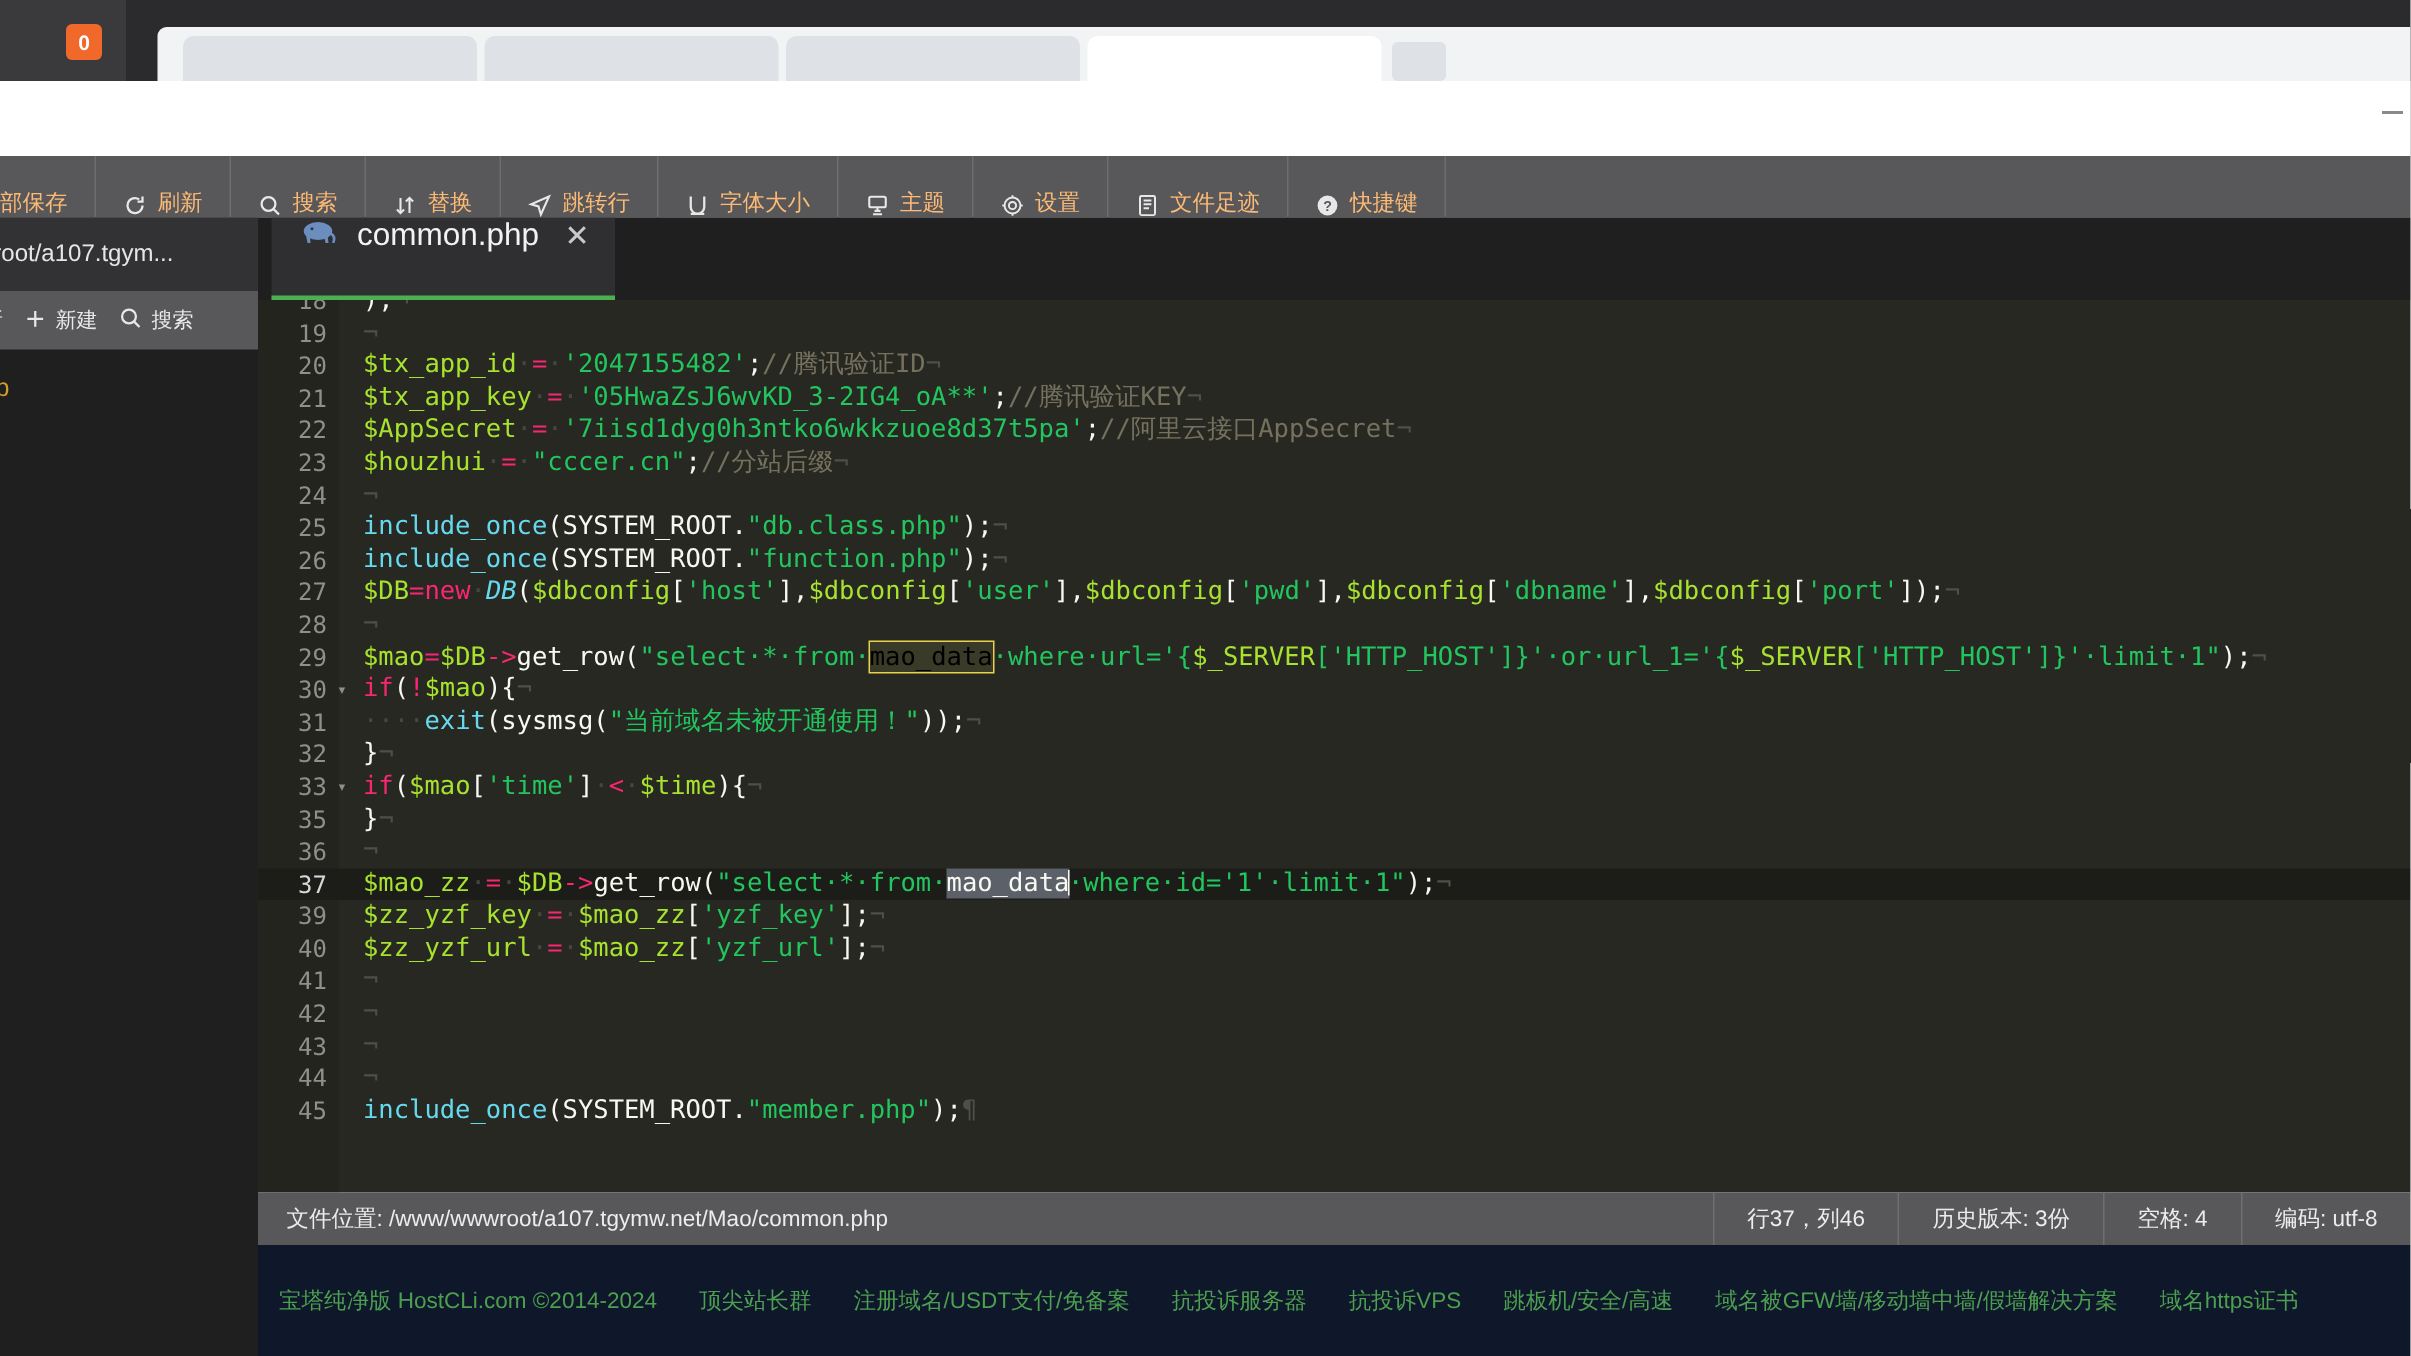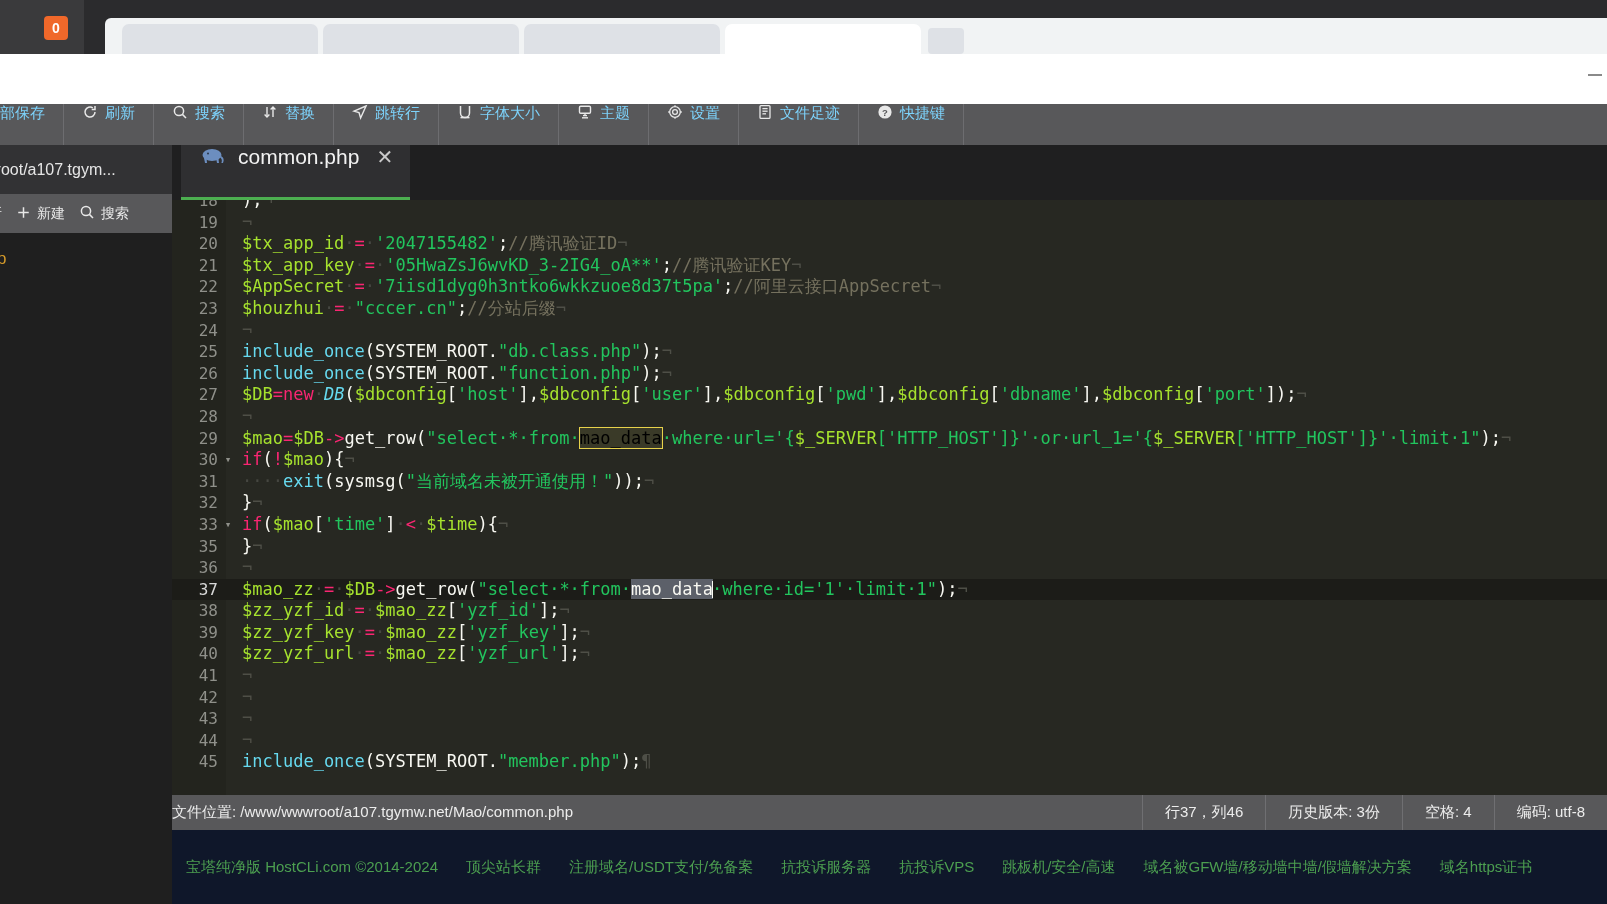--- a/index.html
+++ b/index.html
@@ -52,23 +52,23 @@
     background: #8a8a8a;
   }
 
   
   .toolbar {
     position: absolute; left: 0; top: 104px; width: 1607px; height: 41px;
     background: #58585a;
     display: flex; align-items: stretch;
   }
   .tb-item {
-    display: flex; align-items: flex-start; gap: 7px;
+    display: flex; align-items: flex-end; gap: 7px;
     padding: 0 18px;
-    color: #7dd3fc; font-size: 15px;
+    color: #fdba74; font-size: 15px;
     border-right: 1px solid #6d6d70;
     white-space: nowrap; cursor: pointer;
   }
   .tb-item:first-child { padding-left: 0; }
   .tb-item svg { display: block; }
   .tb-spacer { flex: 1; }
 
   
   .sidebar {
     position: absolute; left: 0; top: 145px; width: 172px; height: 685px;
@@ -170,21 +170,21 @@
     background: #f8f8f2; vertical-align: -3px; margin: 0 -1px;
   }
 
   
   .statusbar {
     position: absolute; left: 172px; top: 795px; width: 1435px; height: 35px;
     background: #58585a;
     display: flex; align-items: center;
     color: #ececec; font-size: 15px;
   }
-  .sb-filepos { white-space: nowrap; }
+  .sb-filepos { white-space: nowrap; margin-left: 19px; }
   .sb-grow { flex: 1; }
   .sb-cell {
     padding: 0 22px; height: 35px;
     display: flex; align-items: center;
     border-left: 1px solid #6f6f72; white-space: nowrap;
   }
 
   
   .footer {
     position: absolute; left: 0; top: 830px; width: 1607px; height: 74px;
@@ -388,21 +388,20 @@
           <div class="crow"><span class="ln">27</span><span class="ctext"><span class="t-var">$DB</span><span class="t-kw">=new</span><span class="t-ws">·</span><span class="t-cls">DB</span><span class="t-pl">(</span><span class="t-var">$dbconfig</span><span class="t-pl">[</span><span class="t-str">'host'</span><span class="t-pl">],</span><span class="t-var">$dbconfig</span><span class="t-pl">[</span><span class="t-str">'user'</span><span class="t-pl">],</span><span class="t-var">$dbconfig</span><span class="t-pl">[</span><span class="t-str">'pwd'</span><span class="t-pl">],</span><span class="t-var">$dbconfig</span><span class="t-pl">[</span><span class="t-str">'dbname'</span><span class="t-pl">],</span><span class="t-var">$dbconfig</span><span class="t-pl">[</span><span class="t-str">'port'</span><span class="t-pl">]);</span><span class="t-nl">¬</span></span></div>
           <div class="crow"><span class="ln">28</span><span class="ctext"><span class="t-nl">¬</span></span></div>
           <div class="crow"><span class="ln">29</span><span class="ctext"><span class="t-var">$mao</span><span class="t-kw">=</span><span class="t-var">$DB</span><span class="t-kw">-&gt;</span><span class="t-pl">get_row(</span><span class="t-str">"select·*·from·</span><span class="hl-box">mao_data</span><span class="t-str">·where·url='{</span><span class="t-var">$_SERVER</span><span class="t-str">['HTTP_HOST']}'·or·url_1='{</span><span class="t-var">$_SERVER</span><span class="t-str">['HTTP_HOST']}'·limit·1"</span><span class="t-pl">);</span><span class="t-nl">¬</span></span></div>
           <div class="crow"><span class="ln">30</span><span class="fold">▾</span><span class="ctext"><span class="t-kw">if</span><span class="t-pl">(</span><span class="t-kw">!</span><span class="t-var">$mao</span><span class="t-pl">){</span><span class="t-nl">¬</span></span></div>
           <div class="crow"><span class="ln">31</span><span class="ctext"><span class="t-ws">····</span><span class="t-fn">exit</span><span class="t-pl">(sysmsg(</span><span class="t-str">"当前域名未被开通使用！"</span><span class="t-pl">));</span><span class="t-nl">¬</span></span></div>
           <div class="crow"><span class="ln">32</span><span class="ctext"><span class="t-pl">}</span><span class="t-nl">¬</span></span></div>
           <div class="crow"><span class="ln">33</span><span class="fold">▾</span><span class="ctext"><span class="t-kw">if</span><span class="t-pl">(</span><span class="t-var">$mao</span><span class="t-pl">[</span><span class="t-str">'time'</span><span class="t-pl">]</span><span class="t-ws">·</span><span class="t-kw">&lt;</span><span class="t-ws">·</span><span class="t-var">$time</span><span class="t-pl">){</span><span class="t-nl">¬</span></span></div>
           <div class="crow"><span class="ln">35</span><span class="ctext"><span class="t-pl">}</span><span class="t-nl">¬</span></span></div>
           <div class="crow"><span class="ln">36</span><span class="ctext"><span class="t-nl">¬</span></span></div>
           <div class="crow active"><span class="ln">37</span><span class="ctext"><span class="t-var">$mao_zz</span><span class="t-ws">·</span><span class="t-kw">=</span><span class="t-ws">·</span><span class="t-var">$DB</span><span class="t-kw">-&gt;</span><span class="t-pl">get_row(</span><span class="t-str">"select·*·from·</span><span class="hl-sel">mao_data</span><span class="caret"></span><span class="t-str">·where·id='1'·limit·1"</span><span class="t-pl">);</span><span class="t-nl">¬</span></span></div>
-          <div class="crow"><span class="ln">38</span><span class="ctext"><span class="t-var">$zz_yzf_id</span><span class="t-ws">·</span><span class="t-kw">=</span><span class="t-ws">·</span><span class="t-var">$mao_zz</span><span class="t-pl">[</span><span class="t-str">'yzf_id'</span><span class="t-pl">];</span><span class="t-nl">¬</span></span></div>
           <div class="crow"><span class="ln">39</span><span class="ctext"><span class="t-var">$zz_yzf_key</span><span class="t-ws">·</span><span class="t-kw">=</span><span class="t-ws">·</span><span class="t-var">$mao_zz</span><span class="t-pl">[</span><span class="t-str">'yzf_key'</span><span class="t-pl">];</span><span class="t-nl">¬</span></span></div>
           <div class="crow"><span class="ln">40</span><span class="ctext"><span class="t-var">$zz_yzf_url</span><span class="t-ws">·</span><span class="t-kw">=</span><span class="t-ws">·</span><span class="t-var">$mao_zz</span><span class="t-pl">[</span><span class="t-str">'yzf_url'</span><span class="t-pl">];</span><span class="t-nl">¬</span></span></div>
           <div class="crow"><span class="ln">41</span><span class="ctext"><span class="t-nl">¬</span></span></div>
           <div class="crow"><span class="ln">42</span><span class="ctext"><span class="t-nl">¬</span></span></div>
           <div class="crow"><span class="ln">43</span><span class="ctext"><span class="t-nl">¬</span></span></div>
           <div class="crow"><span class="ln">44</span><span class="ctext"><span class="t-nl">¬</span></span></div>
           <div class="crow"><span class="ln">45</span><span class="ctext"><span class="t-fn">include_once</span><span class="t-pl">(SYSTEM_ROOT.</span><span class="t-str">"member.php"</span><span class="t-pl">);</span><span class="t-nl">¶</span></span></div>
         </div>
     </div>
   </div>

